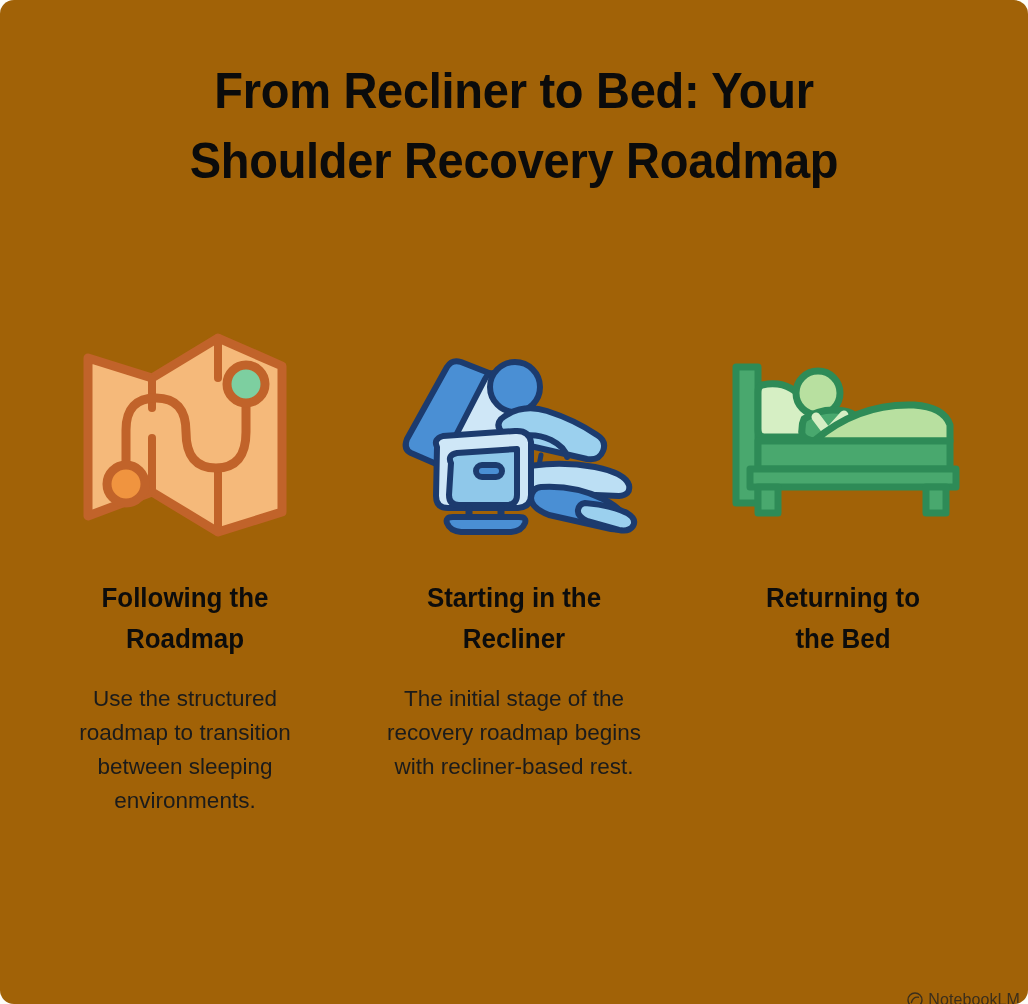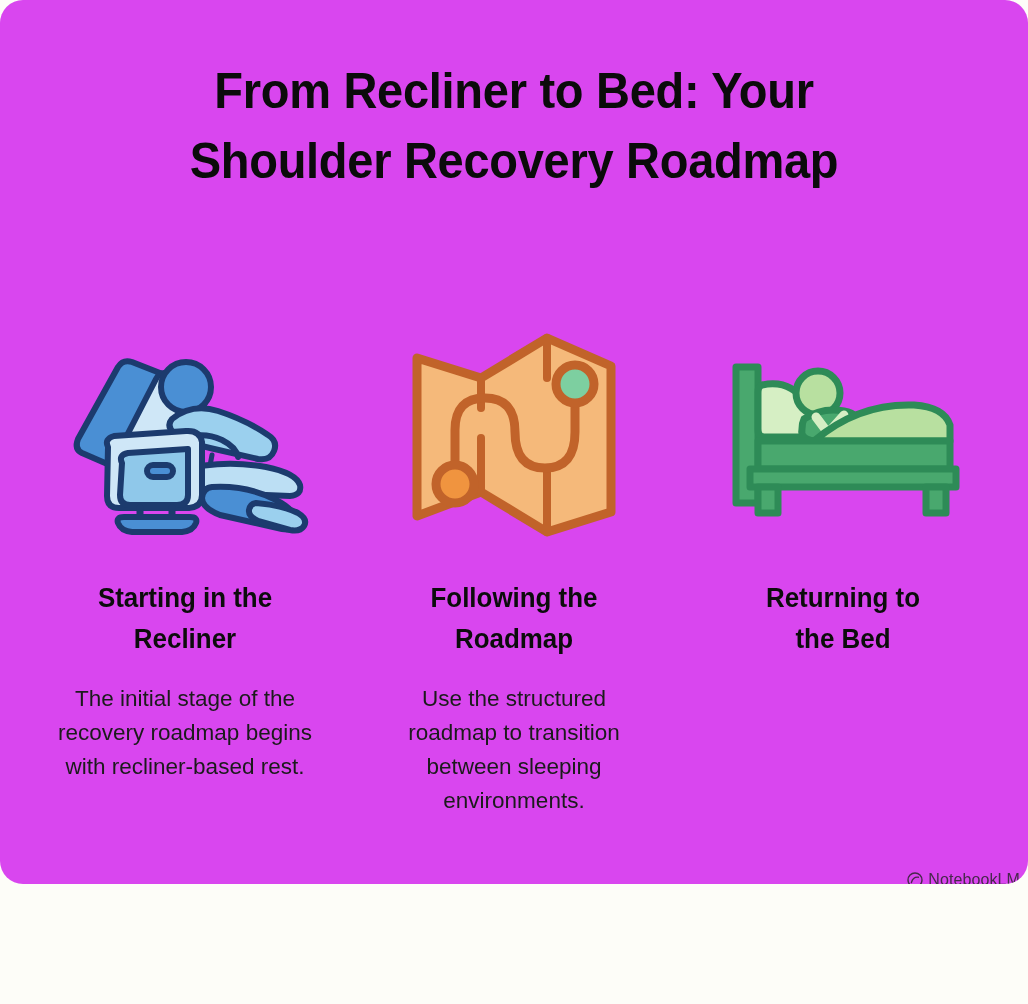--- a/index.html
+++ b/index.html
@@ -12,23 +12,23 @@
     background: #FDFDF8;
     font-family: "Liberation Sans", sans-serif;
     overflow: hidden;
     position: relative;
   }
 
   #canvas {
     position: absolute;
     inset: 0;
     width: 1028px;
-    height: 884px;
-    background: #d946ef;
-    border-radius: 23px;
+    height: 1004px;
+    background: #a16207;
+    border-radius: 14px;
     overflow: hidden;
   }
 
   
   #title-block {
     position: absolute;
     left: 0;
     top: 56px;
     width: 1028px;
     text-align: center;
@@ -117,62 +117,20 @@
 
   <div id="title-block">
     <span class="title-line">From Recliner to Bed: Your</span>
     <span class="title-line">Shoulder Recovery Roadmap</span>
   </div>
 
   <div id="columns">
 
     <div class="column">
       <div class="icon-wrap">
-        <svg width="250" height="200" viewBox="0 0 250 200">
-          <g fill="none" stroke="#1C3B6E" stroke-width="6" stroke-linejoin="round" stroke-linecap="round">
-
-            <path d="M18 104 L58 32 Q63 24 72 27 L100 38 Q108 42 104 52 L66 126 Q61 135 52 131 L22 118 Q14 114 18 104 Z" fill="#4A8FD4"></path>
-
-            <path d="M62 110 L96 44 Q100 36 109 39 L142 52 Q150 56 146 66 L112 128 Q107 137 99 133 L67 122 Q59 118 62 110 Z" fill="#CFE7F7"></path>
-
-            <circle cx="126" cy="52" r="25" fill="#4A8FD4"></circle>
-
-            <path d="M112 84 Q132 68 158 76 Q186 85 208 100 Q218 106 214 116 Q210 126 198 124 L150 113 Q126 108 114 98 Q106 91 112 84 Z" fill="#9BD0EE"></path>
-
-            <path d="M124 104 Q142 96 162 105 Q176 112 178 122" stroke-width="6" fill="none"></path>
-
-            <path d="M128 114 L122 130 M140 116 L136 133 M152 120 L149 136" stroke-width="5"></path>
-
-            <path d="M120 136 Q160 124 206 132 Q236 138 240 150 Q242 160 230 161 L160 158 Q124 156 116 150 Q110 142 120 136 Z" fill="#BCDFF4"></path>
-
-            <path d="M152 152 Q186 150 214 164 Q238 176 236 188 Q234 196 222 194 L160 180 Q142 173 142 163 Q143 153 152 152 Z" fill="#4A8FD4"></path>
-
-            <path d="M196 168 Q222 170 238 178 Q248 184 244 191 Q240 197 230 195 L198 186 Q188 181 189 175 Q190 169 196 168 Z" fill="#9BD0EE"></path>
-
-            <path d="M48 112 Q44 104 54 101 L126 96 Q140 95 142 107 L142 160 Q142 172 129 173 L59 173 Q47 173 47 161 Z" fill="#CFE7F7"></path>
-
-            <path d="M62 128 Q58 120 68 118 L128 114 L128 160 Q128 170 117 170 L70 170 Q60 170 60 160 Z" fill="#8FC8EA"></path>
-
-            <rect x="87" y="130" width="26" height="12" rx="6" fill="#4A8FD4"></rect>
-
-            <path d="M80 173 L80 188 M112 173 L112 188" stroke-width="7"></path>
-
-            <path d="M58 188 Q56 182 64 182 L130 182 Q138 182 136 188 Q133 196 122 197 L72 197 Q61 196 58 188 Z" fill="#4A8FD4"></path>
-          </g>
-        </svg>
-      </div>
-      <div class="col-heading">
-        <span>Starting in the</span><br>
-        <span>Recliner</span>
-      </div>
-      <div class="col-body">The initial stage of the recovery roadmap begins with recliner-based rest.</div>
-    </div>
-
-    <div class="column">
-      <div class="icon-wrap">
         <svg width="230" height="230" viewBox="0 0 230 230">
 
           <path d="M18 38 L82 58 L148 18 L212 46 L212 192 L148 212 L82 172 L18 196 Z" fill="#F5B97A" stroke="#C1632A" stroke-width="9" stroke-linejoin="round"></path>
 
           <g stroke="#C1632A" stroke-width="8" stroke-linecap="round" fill="none">
             <path d="M82 58 L82 88"></path>
             <path d="M82 118 L82 172"></path>
             <path d="M148 18 L148 58"></path>
             <path d="M148 150 L148 212"></path>
           </g>
@@ -182,20 +140,62 @@
           <circle cx="56" cy="164" r="19" fill="#F0943F" stroke="#C1632A" stroke-width="9"></circle>
 
           <circle cx="176" cy="64" r="19" fill="#7DCFA0" stroke="#C1632A" stroke-width="9"></circle>
         </svg>
       </div>
       <div class="col-heading">
         <span>Following the</span><br>
         <span>Roadmap</span>
       </div>
       <div class="col-body">Use the structured roadmap to transition between sleeping environments.</div>
+    </div>
+
+    <div class="column">
+      <div class="icon-wrap">
+        <svg width="250" height="200" viewBox="0 0 250 200">
+          <g fill="none" stroke="#1C3B6E" stroke-width="6" stroke-linejoin="round" stroke-linecap="round">
+
+            <path d="M18 104 L58 32 Q63 24 72 27 L100 38 Q108 42 104 52 L66 126 Q61 135 52 131 L22 118 Q14 114 18 104 Z" fill="#4A8FD4"></path>
+
+            <path d="M62 110 L96 44 Q100 36 109 39 L142 52 Q150 56 146 66 L112 128 Q107 137 99 133 L67 122 Q59 118 62 110 Z" fill="#CFE7F7"></path>
+
+            <circle cx="126" cy="52" r="25" fill="#4A8FD4"></circle>
+
+            <path d="M112 84 Q132 68 158 76 Q186 85 208 100 Q218 106 214 116 Q210 126 198 124 L150 113 Q126 108 114 98 Q106 91 112 84 Z" fill="#9BD0EE"></path>
+
+            <path d="M124 104 Q142 96 162 105 Q176 112 178 122" stroke-width="6" fill="none"></path>
+
+            <path d="M128 114 L122 130 M140 116 L136 133 M152 120 L149 136" stroke-width="5"></path>
+
+            <path d="M120 136 Q160 124 206 132 Q236 138 240 150 Q242 160 230 161 L160 158 Q124 156 116 150 Q110 142 120 136 Z" fill="#BCDFF4"></path>
+
+            <path d="M152 152 Q186 150 214 164 Q238 176 236 188 Q234 196 222 194 L160 180 Q142 173 142 163 Q143 153 152 152 Z" fill="#4A8FD4"></path>
+
+            <path d="M196 168 Q222 170 238 178 Q248 184 244 191 Q240 197 230 195 L198 186 Q188 181 189 175 Q190 169 196 168 Z" fill="#9BD0EE"></path>
+
+            <path d="M48 112 Q44 104 54 101 L126 96 Q140 95 142 107 L142 160 Q142 172 129 173 L59 173 Q47 173 47 161 Z" fill="#CFE7F7"></path>
+
+            <path d="M62 128 Q58 120 68 118 L128 114 L128 160 Q128 170 117 170 L70 170 Q60 170 60 160 Z" fill="#8FC8EA"></path>
+
+            <rect x="87" y="130" width="26" height="12" rx="6" fill="#4A8FD4"></rect>
+
+            <path d="M80 173 L80 188 M112 173 L112 188" stroke-width="7"></path>
+
+            <path d="M58 188 Q56 182 64 182 L130 182 Q138 182 136 188 Q133 196 122 197 L72 197 Q61 196 58 188 Z" fill="#4A8FD4"></path>
+          </g>
+        </svg>
+      </div>
+      <div class="col-heading">
+        <span>Starting in the</span><br>
+        <span>Recliner</span>
+      </div>
+      <div class="col-body">The initial stage of the recovery roadmap begins with recliner-based rest.</div>
     </div>
 
     <div class="column">
       <div class="icon-wrap">
         <svg width="250" height="180" viewBox="0 0 250 180">
           <g stroke="#2E8B57" stroke-width="7" stroke-linejoin="round" stroke-linecap="round">
 
             <path d="M18 22 L40 22 L40 158 L18 158 Z" fill="#49A86E"></path>
 
             <path d="M44 40 Q72 34 88 58 Q100 76 96 92 L46 92 Q40 92 40 84 L40 48 Q40 41 44 40 Z" fill="#D6EFC4"></path>

